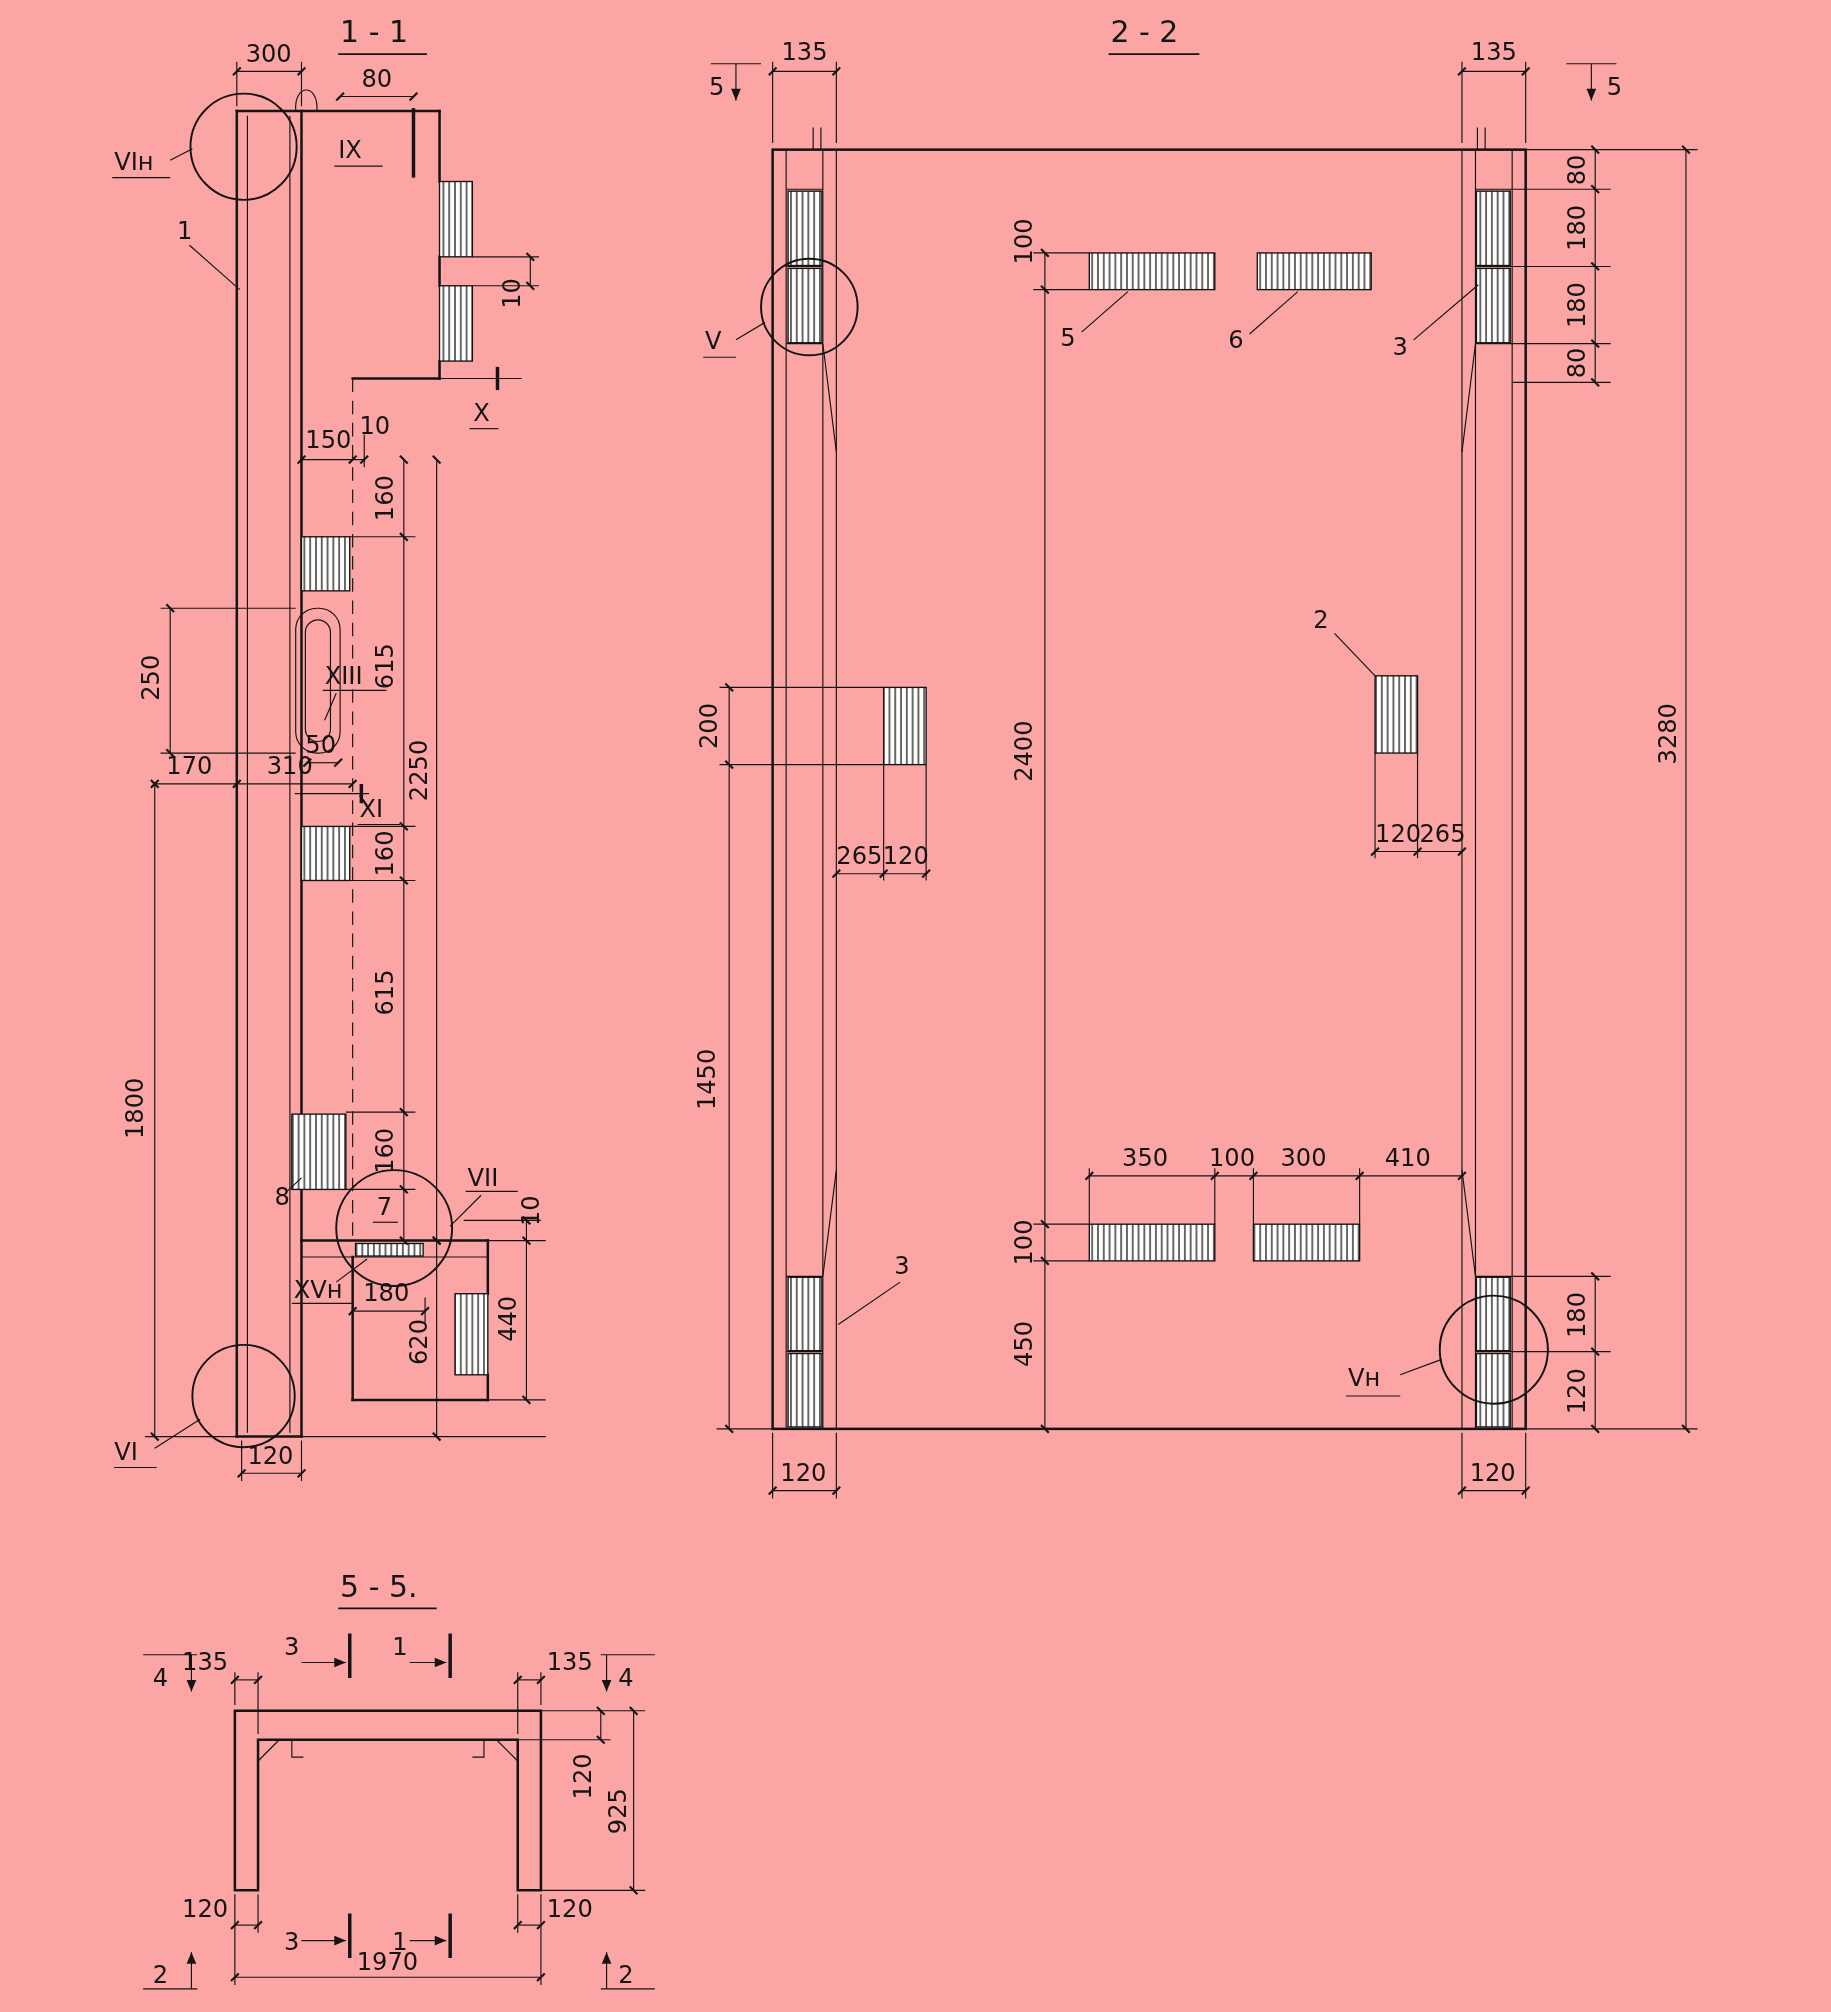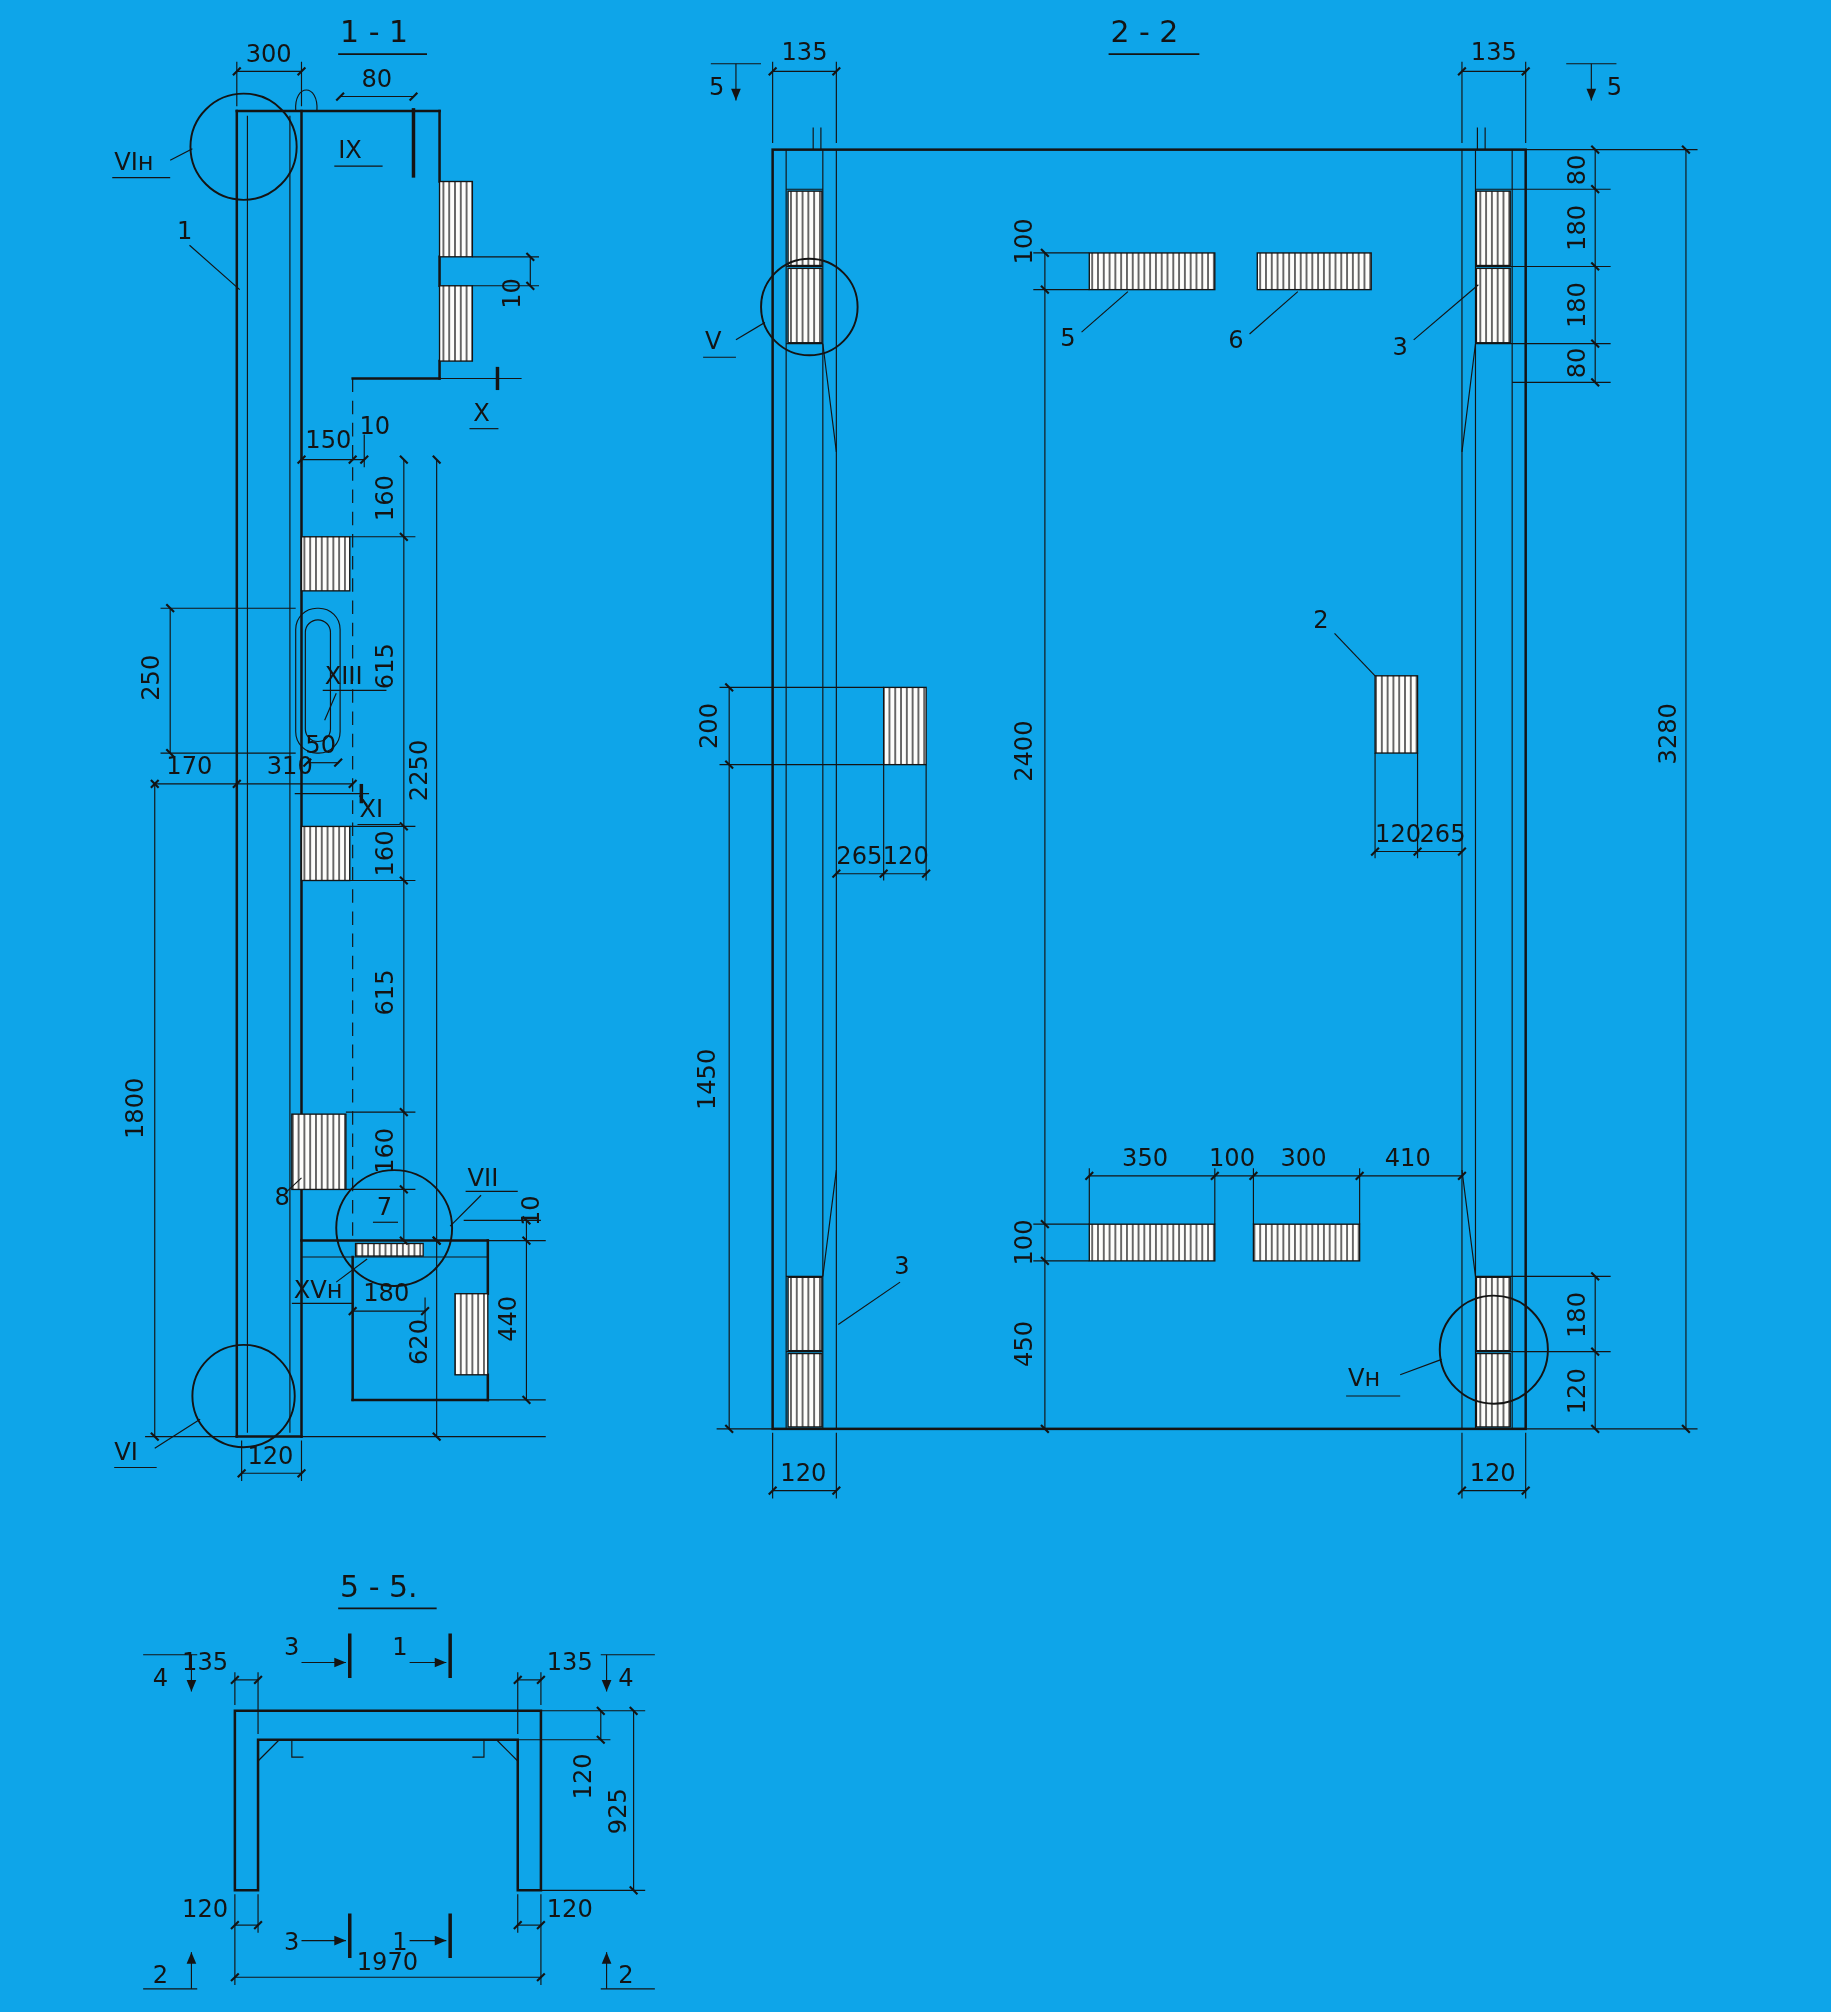--- a/index.html
+++ b/index.html
@@ -1,16 +1,16 @@
 <!DOCTYPE html>
 <html><head>
 <meta charset="utf-8">
 <style>
   html,body{margin:0;padding:0;background:#e9e9e6;}
-  .sheet{position:relative;width:1832px;height:2012px;background:#0ea5e9;margin:0 auto;overflow:hidden;}
+  .sheet{position:relative;width:1832px;height:2012px;background:#fca5a5;margin:0 auto;overflow:hidden;}
   svg{display:block;}
   svg text{font-family:"DejaVu Sans",sans-serif;font-size:25px;fill:#141414;}
   svg text.ttl{font-size:31px;}
   svg text.mid{text-anchor:middle;}
   svg text.end{text-anchor:end;}
   .ol{stroke:#141414;stroke-width:2.6;fill:none;stroke-linecap:square;}
   .md{stroke:#141414;stroke-width:1.8;fill:none;}
   .th{stroke:#141414;stroke-width:1.2;fill:none;}
   .bd{stroke:#141414;stroke-width:3.6;fill:none;}
   .dash{stroke-dasharray:14 9;}

